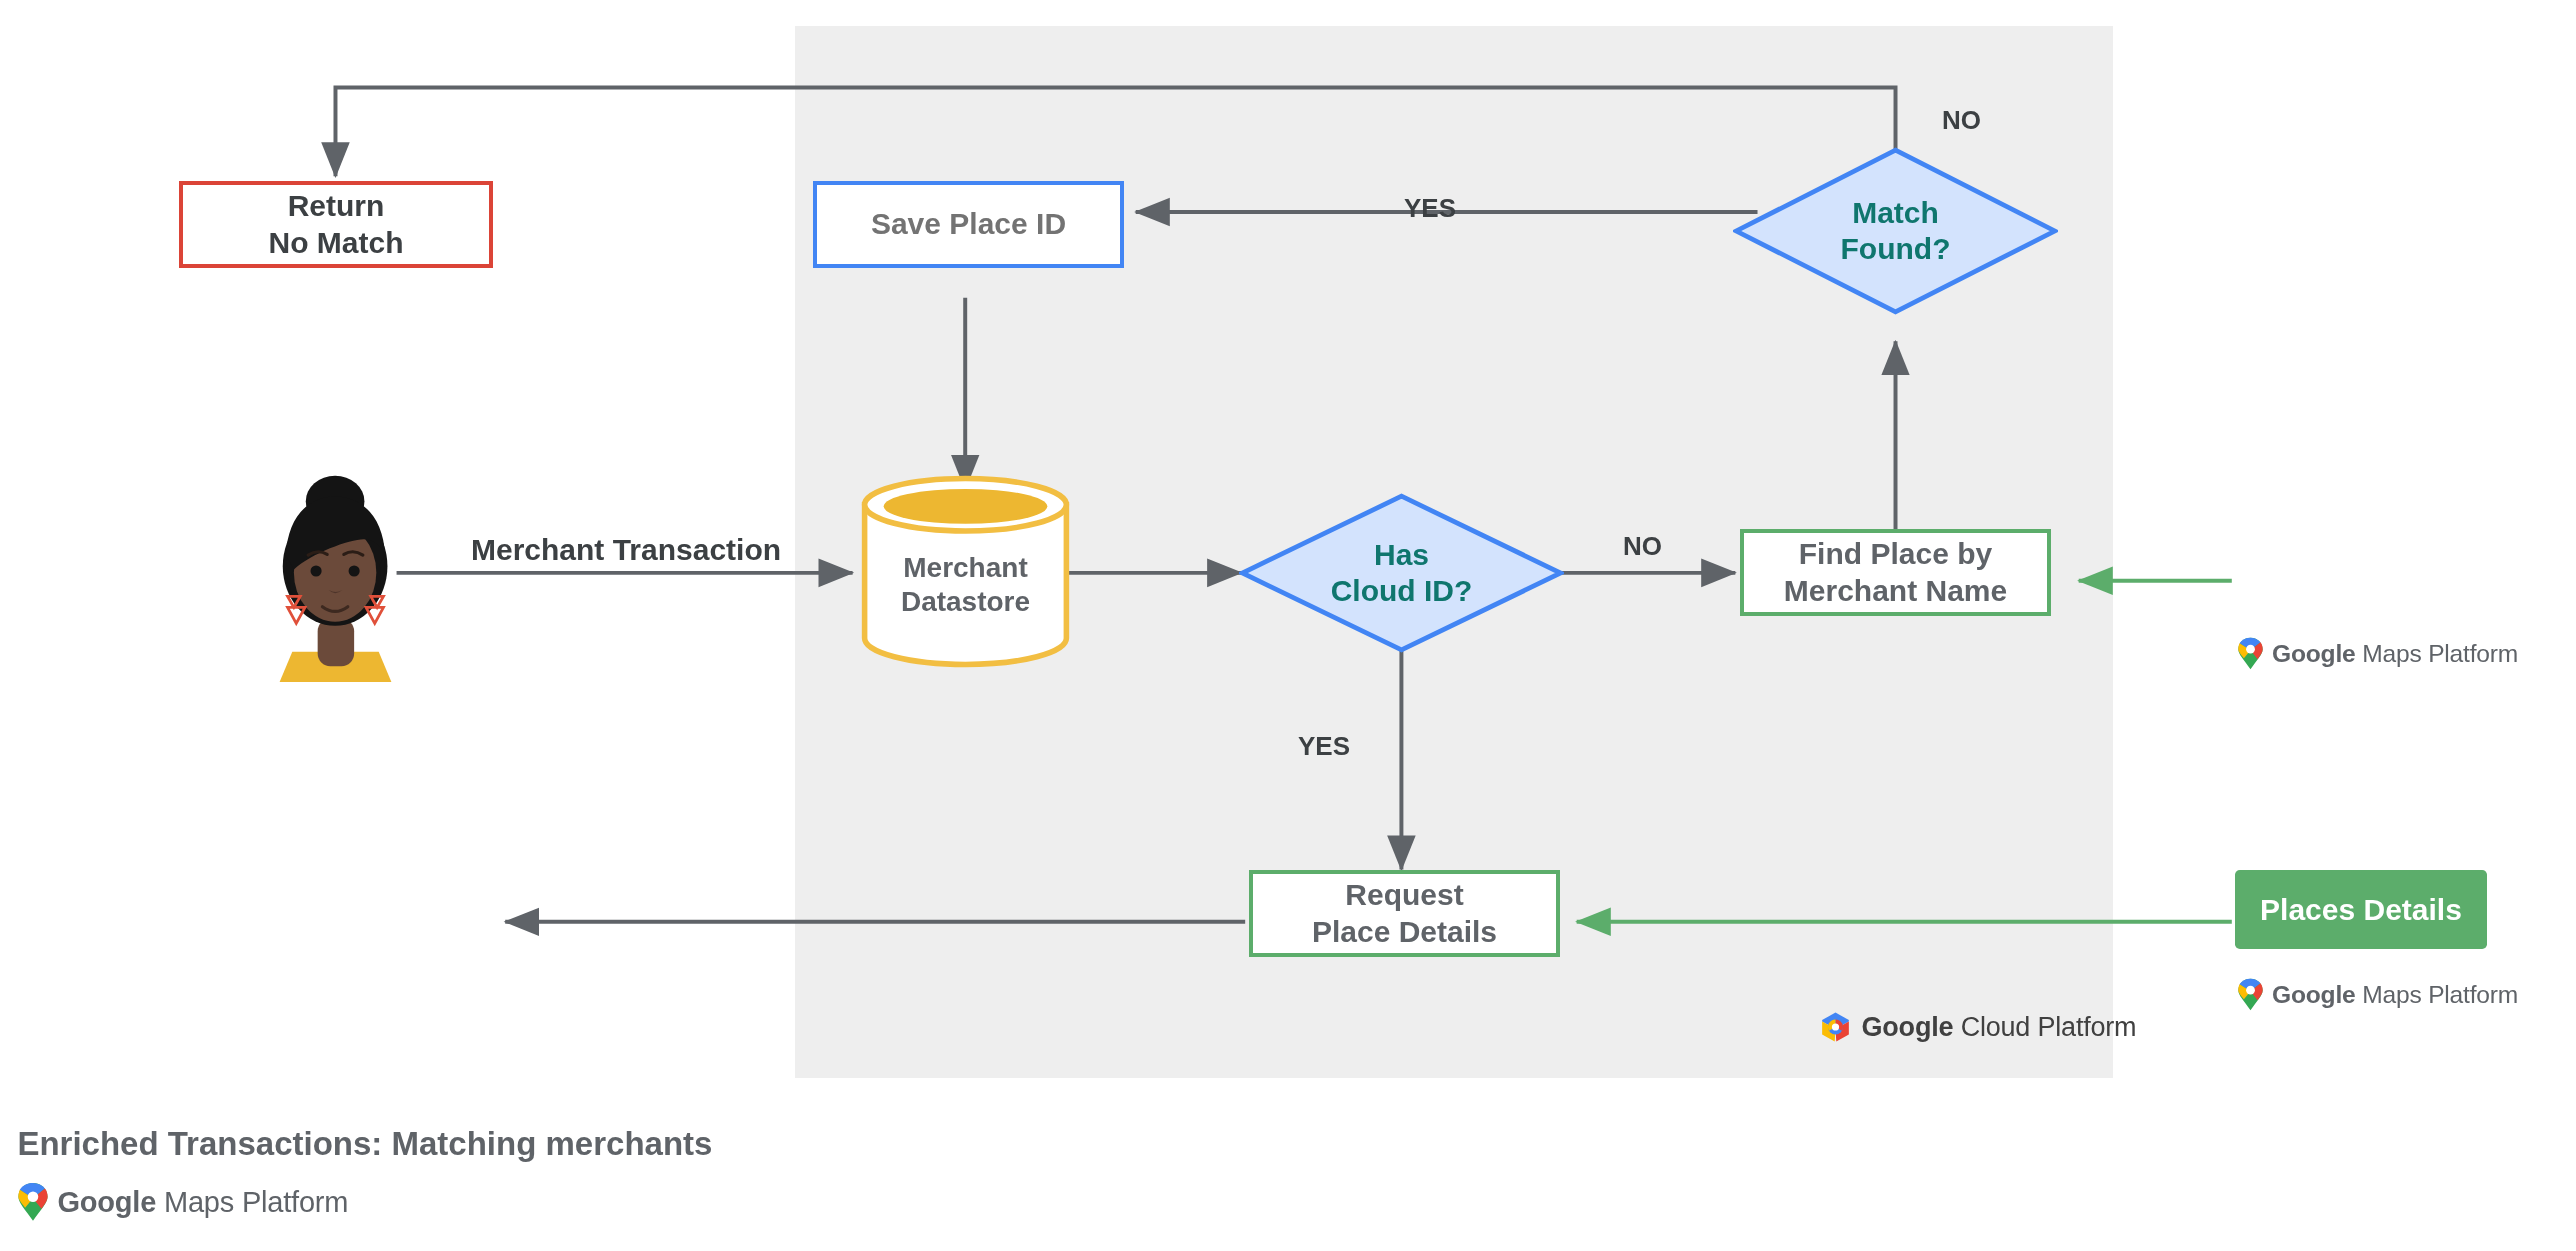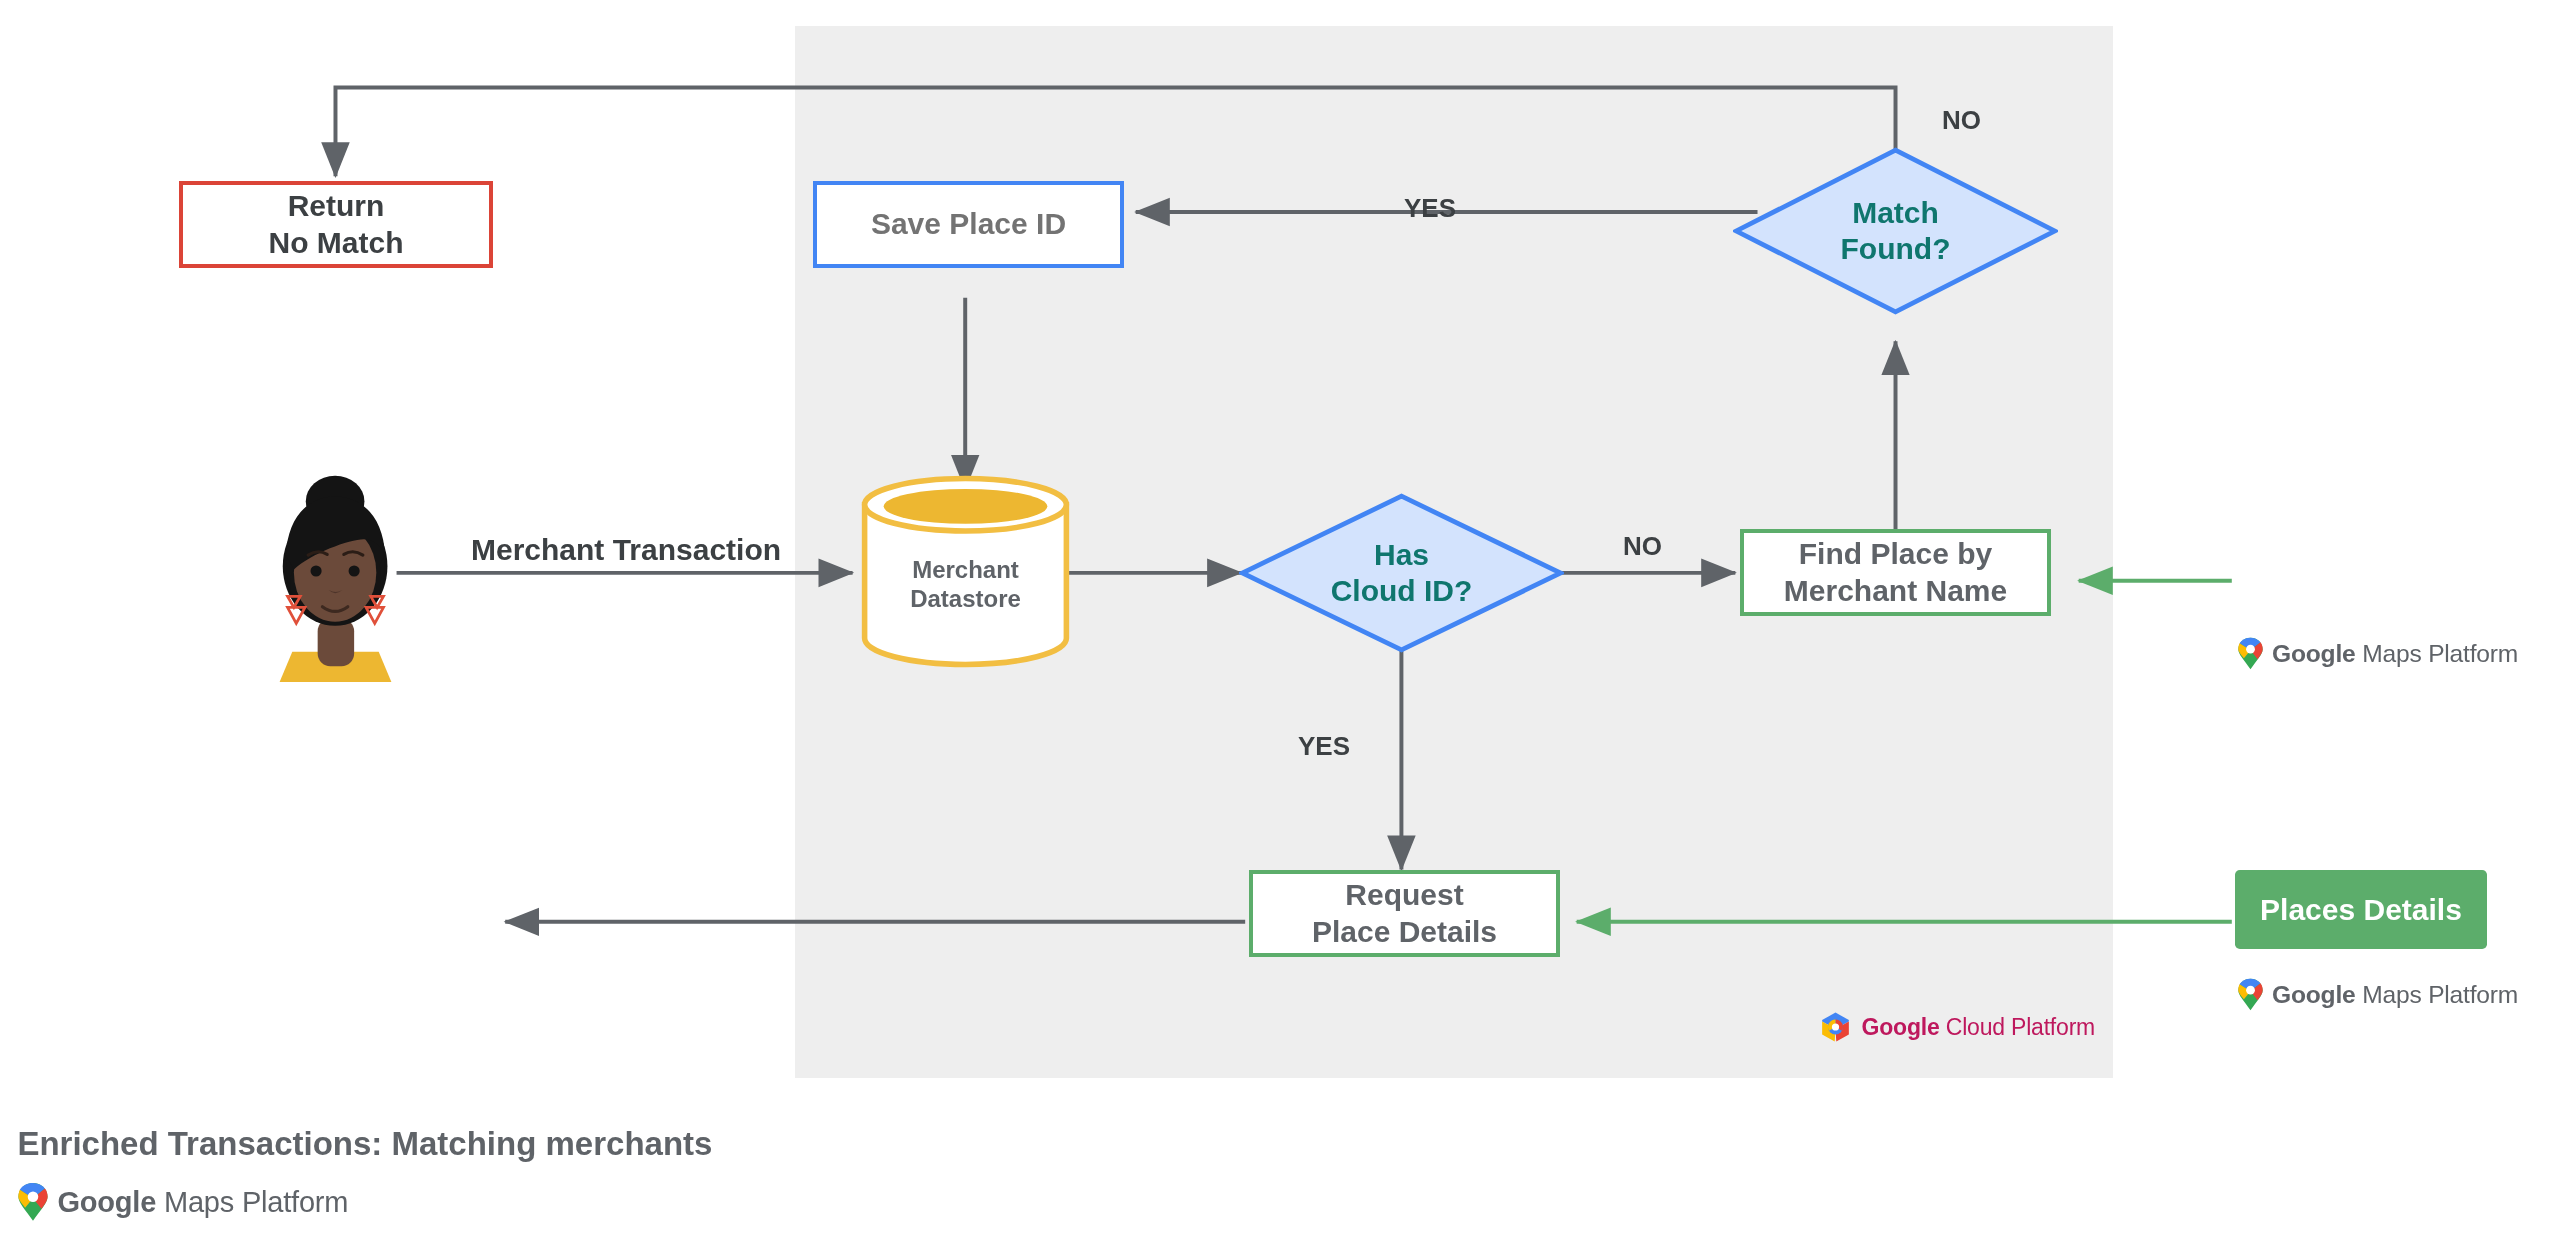--- a/index.html
+++ b/index.html
@@ -66,21 +66,21 @@
     line-height:1.2;white-space:pre-line;padding-top:27px;
     box-sizing:border-box;pointer-events:none;
   }
 
   
   .logo-gmp{position:absolute;display:flex;align-items:center;gap:8px;}
   .logo-gmp .wordmark{font-size:24.6px;color:#5f6368;white-space:nowrap;letter-spacing:-0.2px;}
   .logo-gmp .wordmark b{font-weight:bold;}
 
   .logo-gcp{position:absolute;display:flex;align-items:center;gap:9.5px;}
-  .logo-gcp .wordmark{font-size:23px;color:#be185d;white-space:nowrap;letter-spacing:-0.2px;}
+  .logo-gcp .wordmark{font-size:27px;color:#404040;white-space:nowrap;letter-spacing:-0.2px;}
   .logo-gcp .wordmark b{font-weight:bold;}
 
   
   .caption{
     position:absolute;font-weight:bold;color:#5f6368;white-space:nowrap;
   }
   .caption-logo .wordmark{font-size:29px;}
 </style>
 </head>
 <body>
@@ -143,21 +143,21 @@
     <div class="dtext" style="font-size:30px;">Has
 Cloud ID?</div>
   </div>
 
   <div class="cyl" style="left:859px;top:473px;width:213px;height:197px;">
     <svg width="213" height="197" viewBox="0 0 268 248">
       <path d="M7,40 L7,208 A127,33 0 0 0 261,208 L261,40 Z" fill="#ffffff" stroke="#F2BE42" stroke-width="7"></path>
       <ellipse cx="134" cy="40" rx="127" ry="33" fill="#ffffff" stroke="#F2BE42" stroke-width="7"></ellipse>
       <ellipse cx="134" cy="42" rx="103" ry="22" fill="#EDB731"></ellipse>
     </svg>
-    <div class="ctext" style="font-size:24px;">Merchant
+    <div class="ctext" style="font-size:28px;">Merchant
 Datastore</div>
   </div>
 
   <div class="node n-red" style="left:179px;top:181px;width:314px;height:87px;font-size:30px;">
     <span>Return
 No Match</span>
   </div>
 
   <div class="node n-blue" style="left:813px;top:181px;width:311px;height:87px;font-size:30px;">
     <span>Save Place ID</span>

